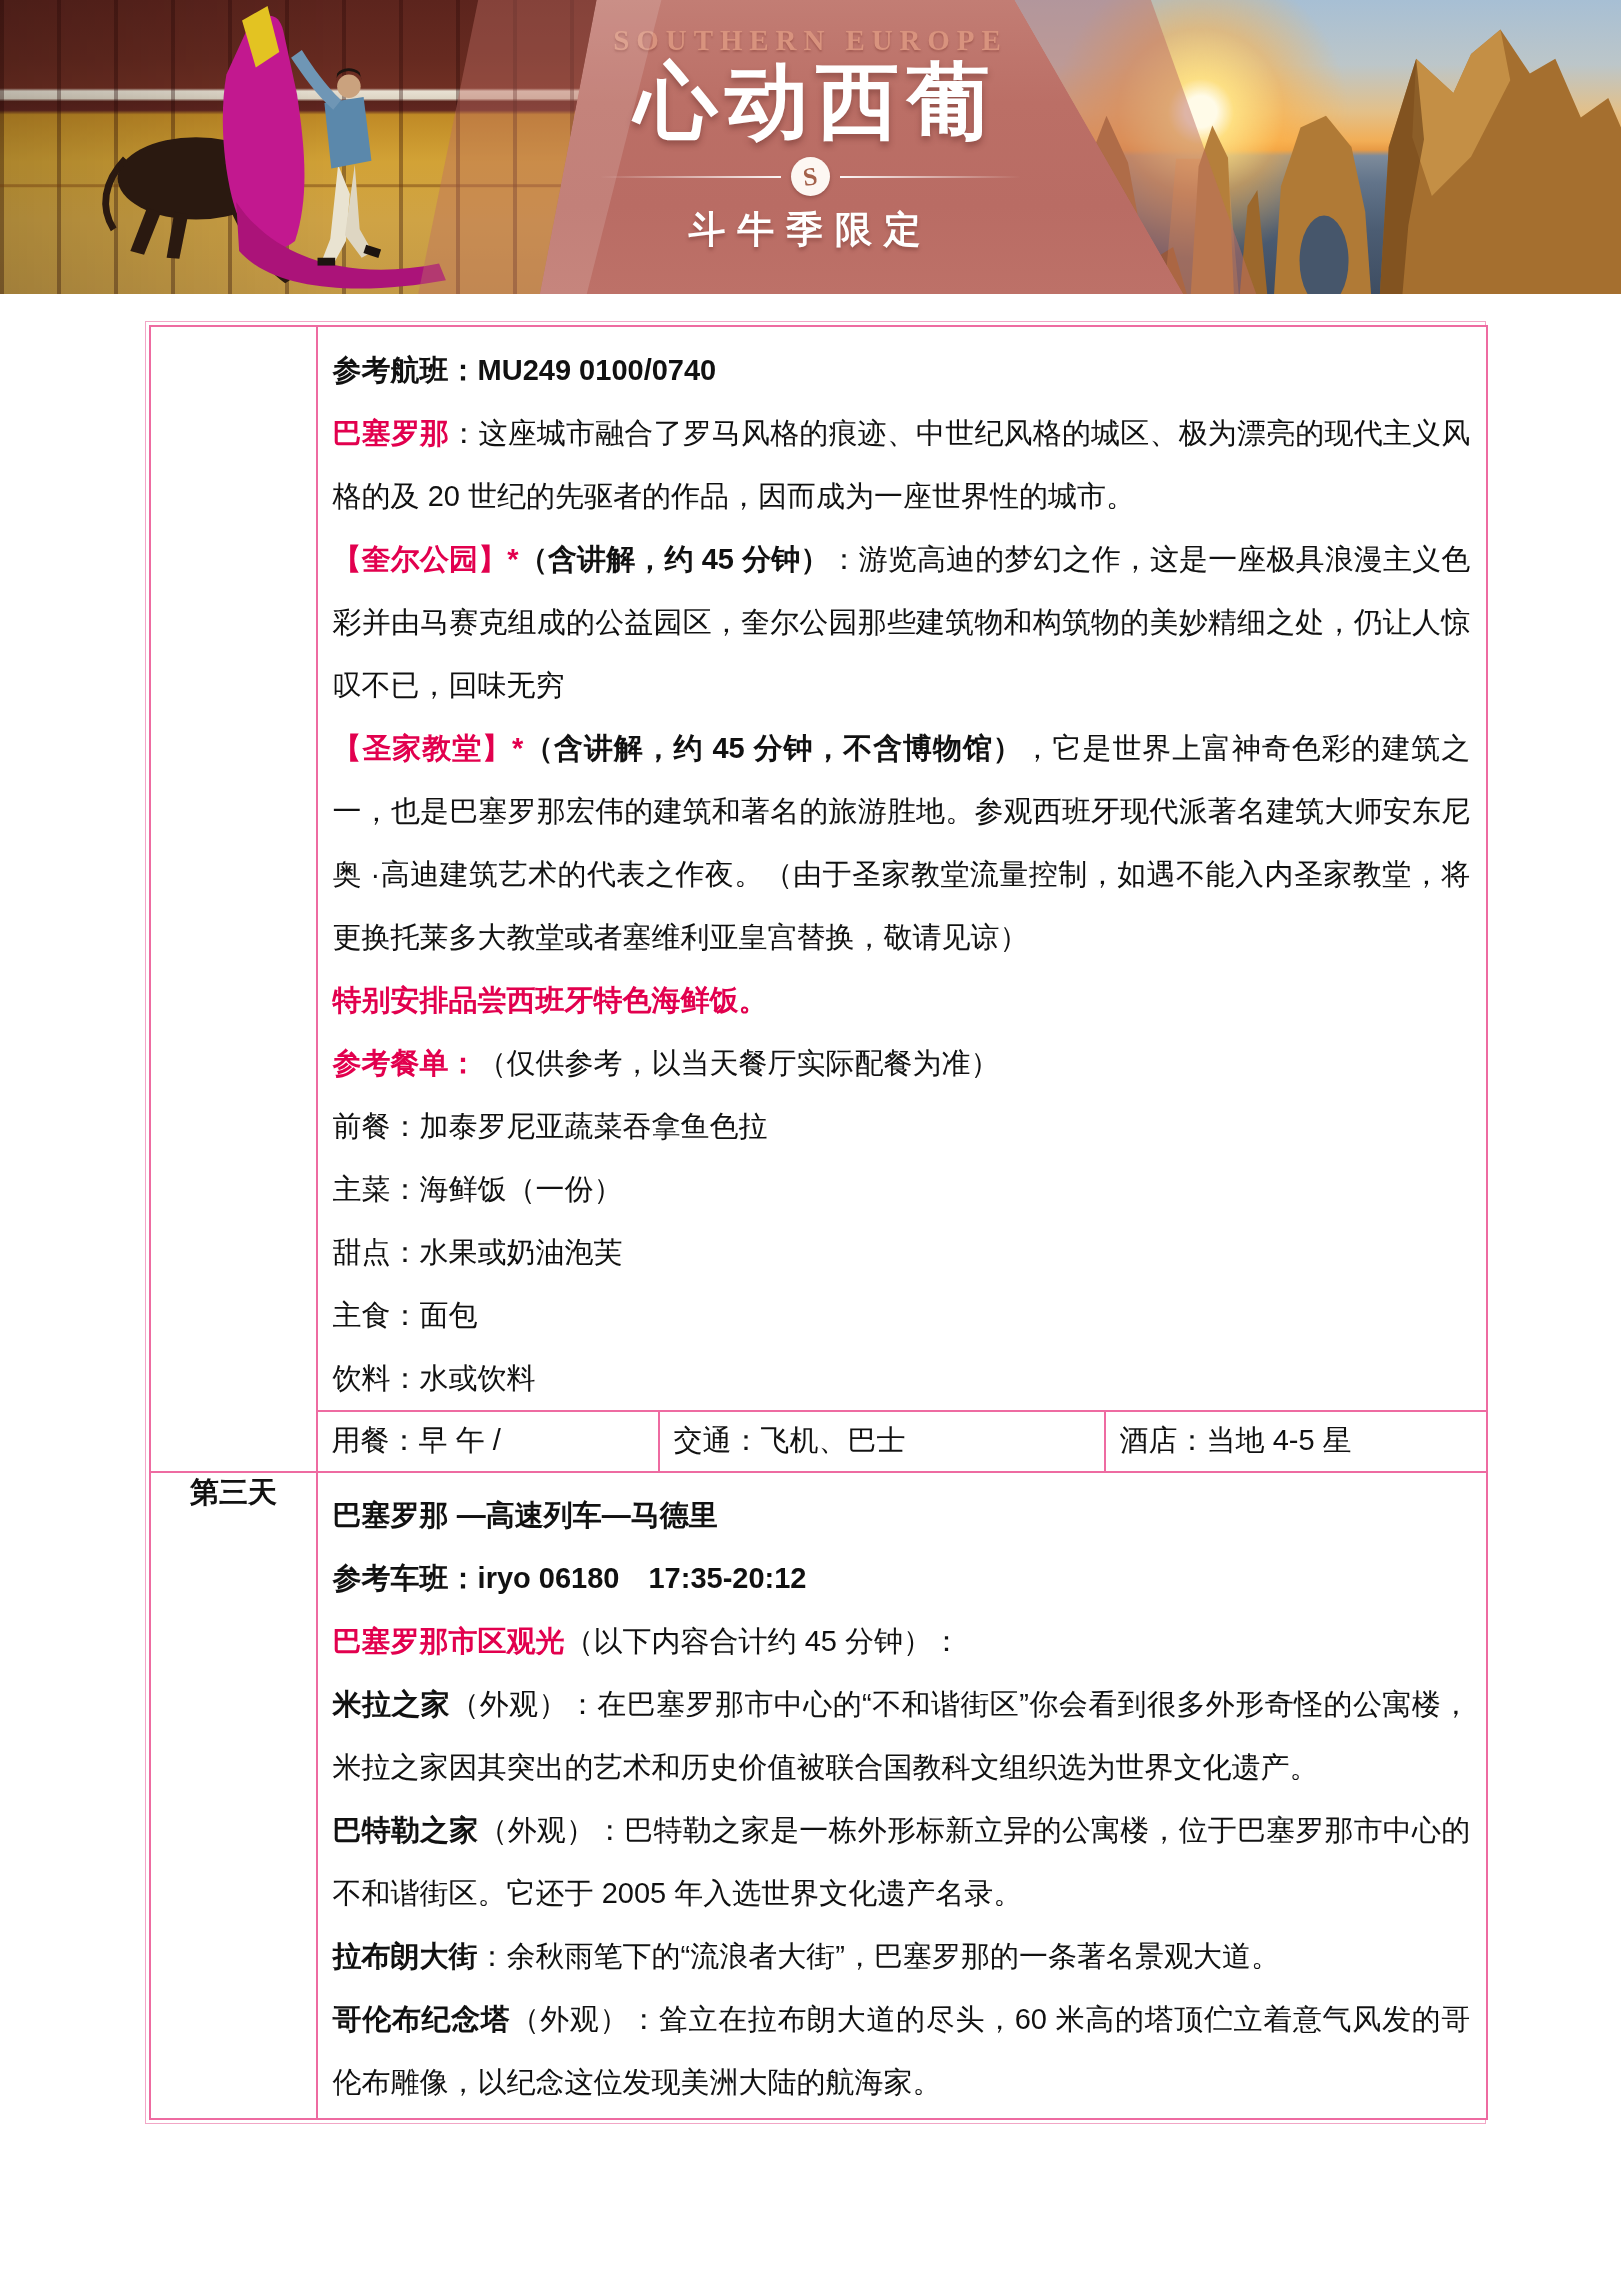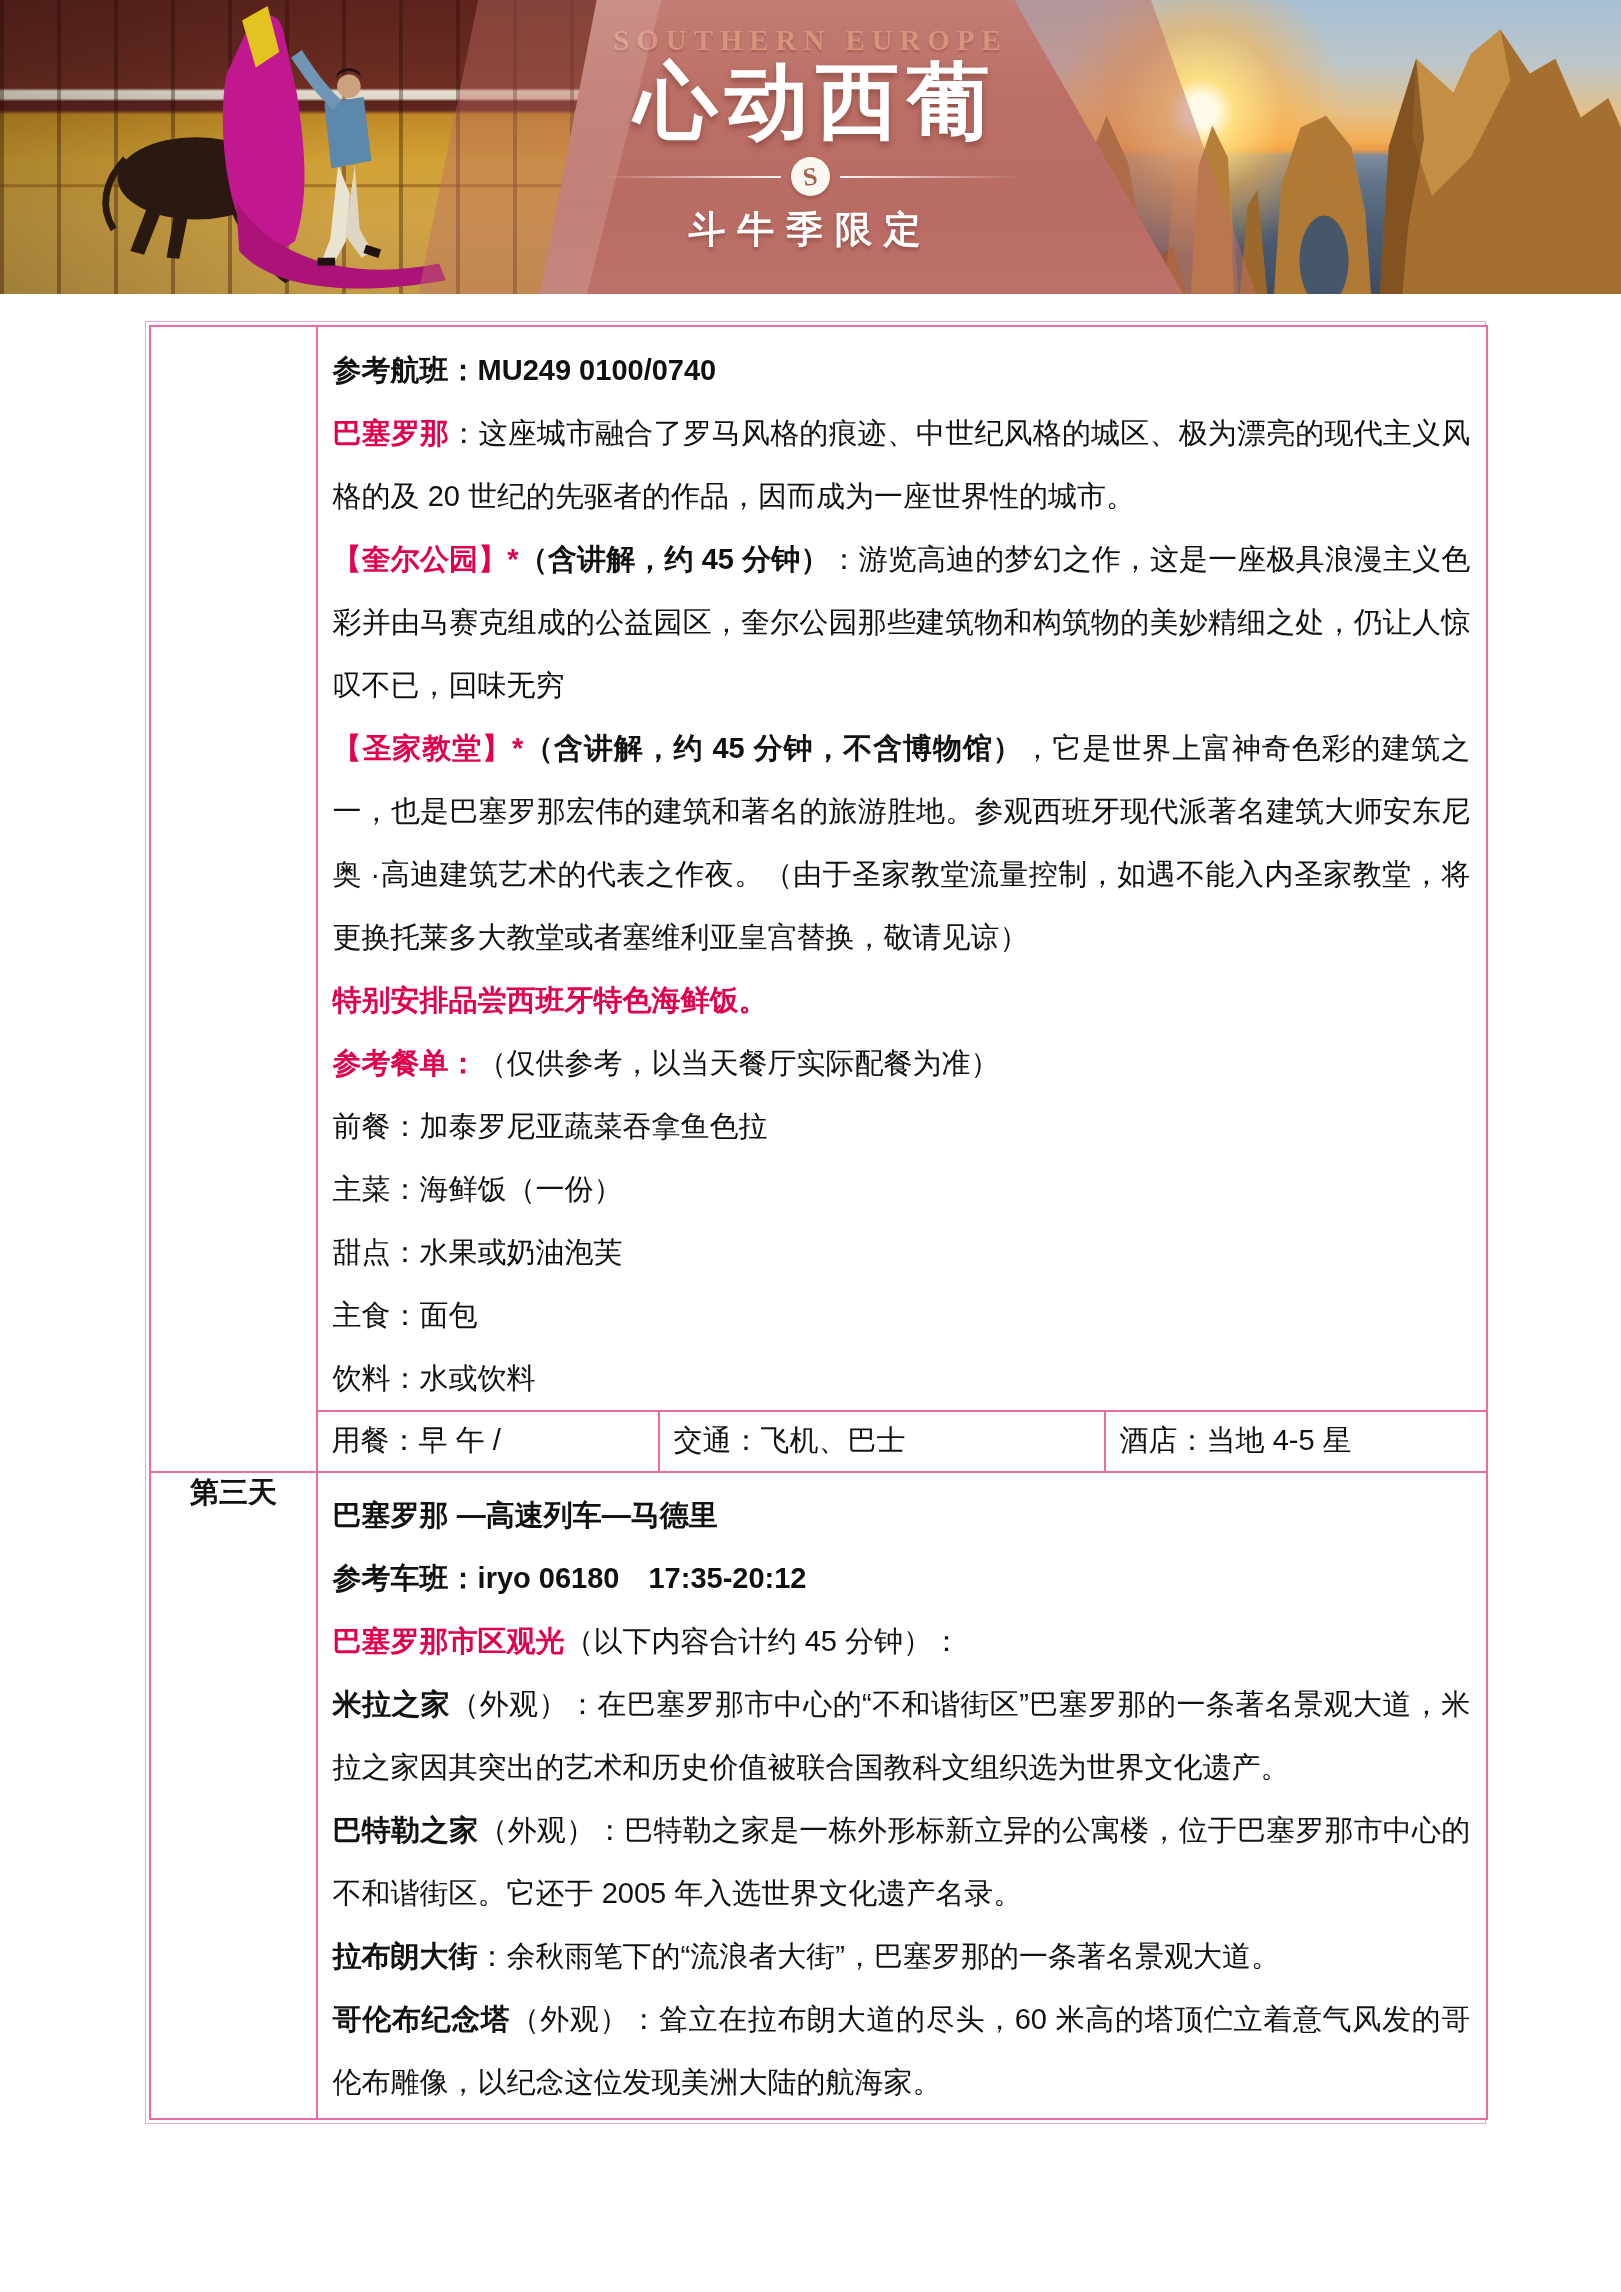--- a/index.html
+++ b/index.html
@@ -217,21 +217,21 @@
           <td>用餐：早 午 /</td>
           <td>交通：飞机、巴士</td>
           <td>酒店：当地 4-5 星</td>
         </tr>
         <tr>
           <td class="day-cell">第三天</td>
           <td class="content-cell h-day3" colspan="3">
               <p><span class="sg-b">巴塞罗那 —高速列车—马德里</span></p>
               <p><span class="sg-b">参考车班：iryo 06180　17:35-20:12</span></p>
               <p><span class="sg-m">巴塞罗那市区观光</span><span class="sg-n">（以下内容合计约 45 分钟）：</span></p>
-              <p><span class="sg-b">米拉之家</span><span class="sg-n">（外观）：在巴塞罗那市中心的“不和谐街区”巴塞罗那的一条著名景观大道，米拉之家因其突出的艺术和历史价值被联合国教科文组织选为世界文化遗产。</span></p>
+              <p><span class="sg-b">米拉之家</span><span class="sg-n">（外观）：在巴塞罗那市中心的“不和谐街区”你会看到很多外形奇怪的公寓楼，米拉之家因其突出的艺术和历史价值被联合国教科文组织选为世界文化遗产。</span></p>
               <p><span class="sg-b">巴特勒之家</span><span class="sg-n">（外观）：巴特勒之家是一栋外形标新立异的公寓楼，位于巴塞罗那市中心的不和谐街区。它还于 2005 年入选世界文化遗产名录。</span></p>
               <p><span class="sg-b">拉布朗大街</span><span class="sg-n">：余秋雨笔下的“流浪者大街”，巴塞罗那的一条著名景观大道。</span></p>
               <p><span class="sg-b">哥伦布纪念塔</span><span class="sg-n">（外观）：耸立在拉布朗大道的尽头，60 米高的塔顶伫立着意气风发的哥伦布雕像，以纪念这位发现美洲大陆的航海家。</span></p>
             </td>
         </tr>
       </tbody>
     </table>
   </div>
 
 </div>

